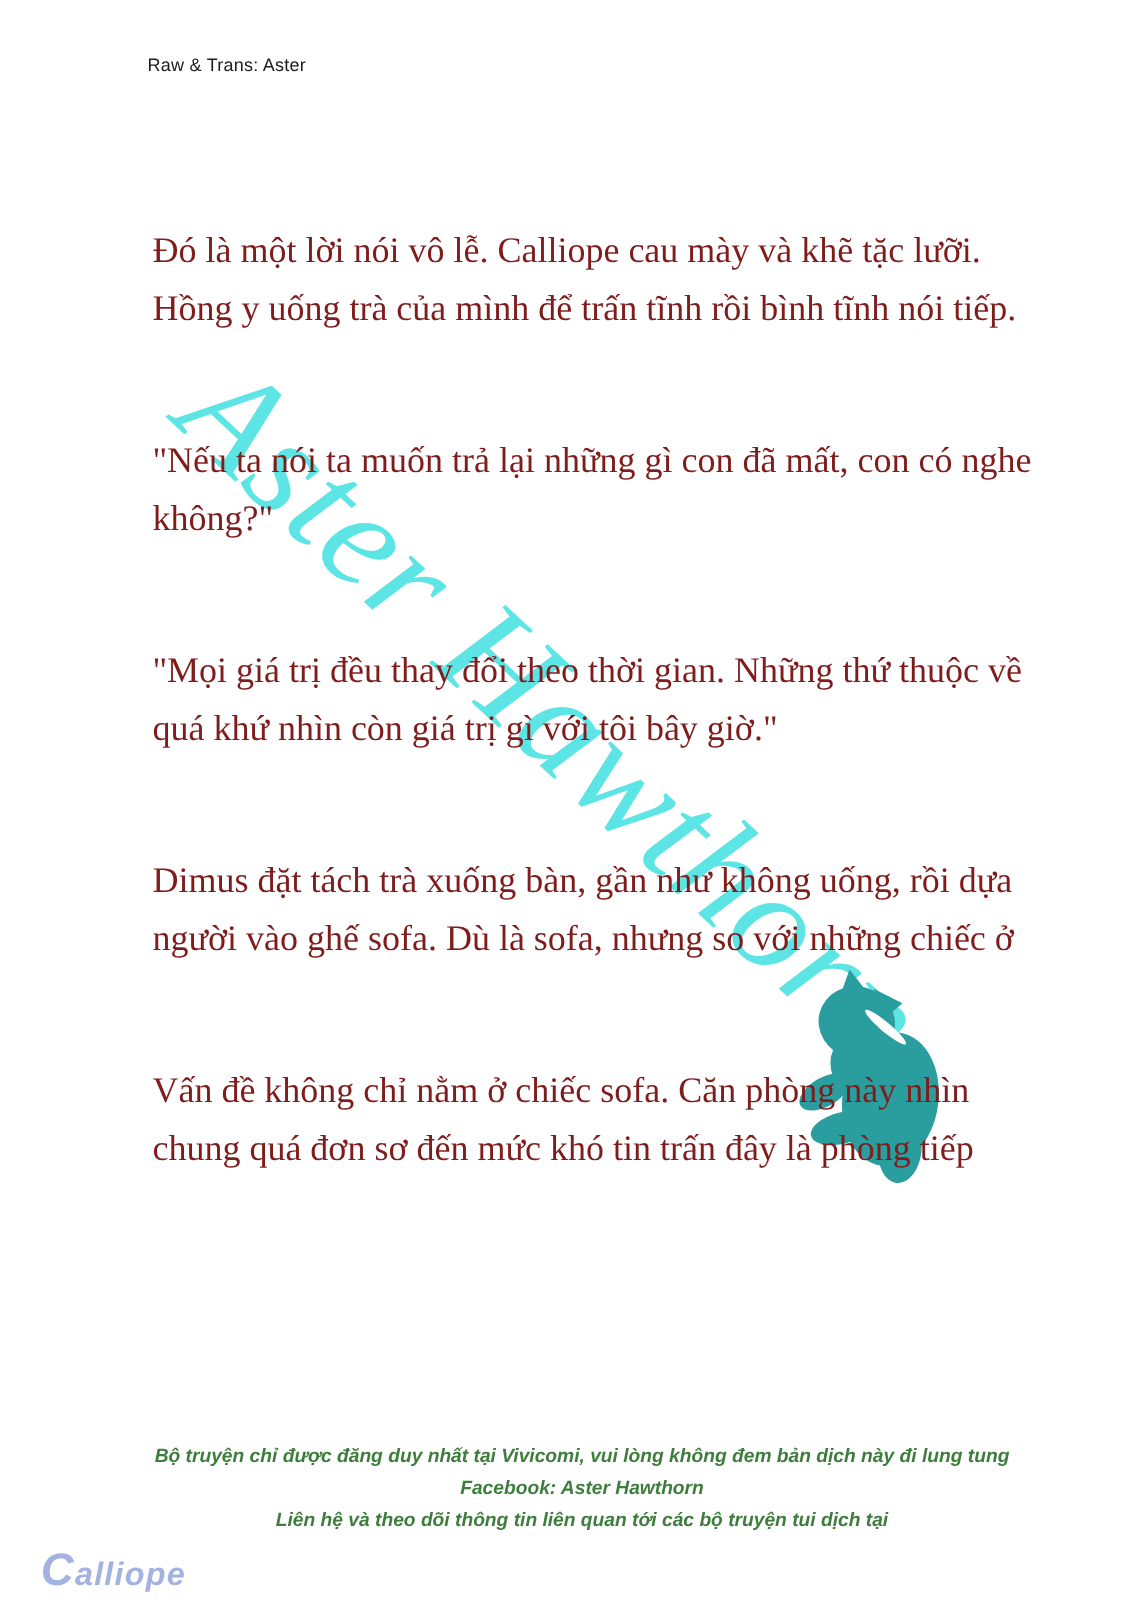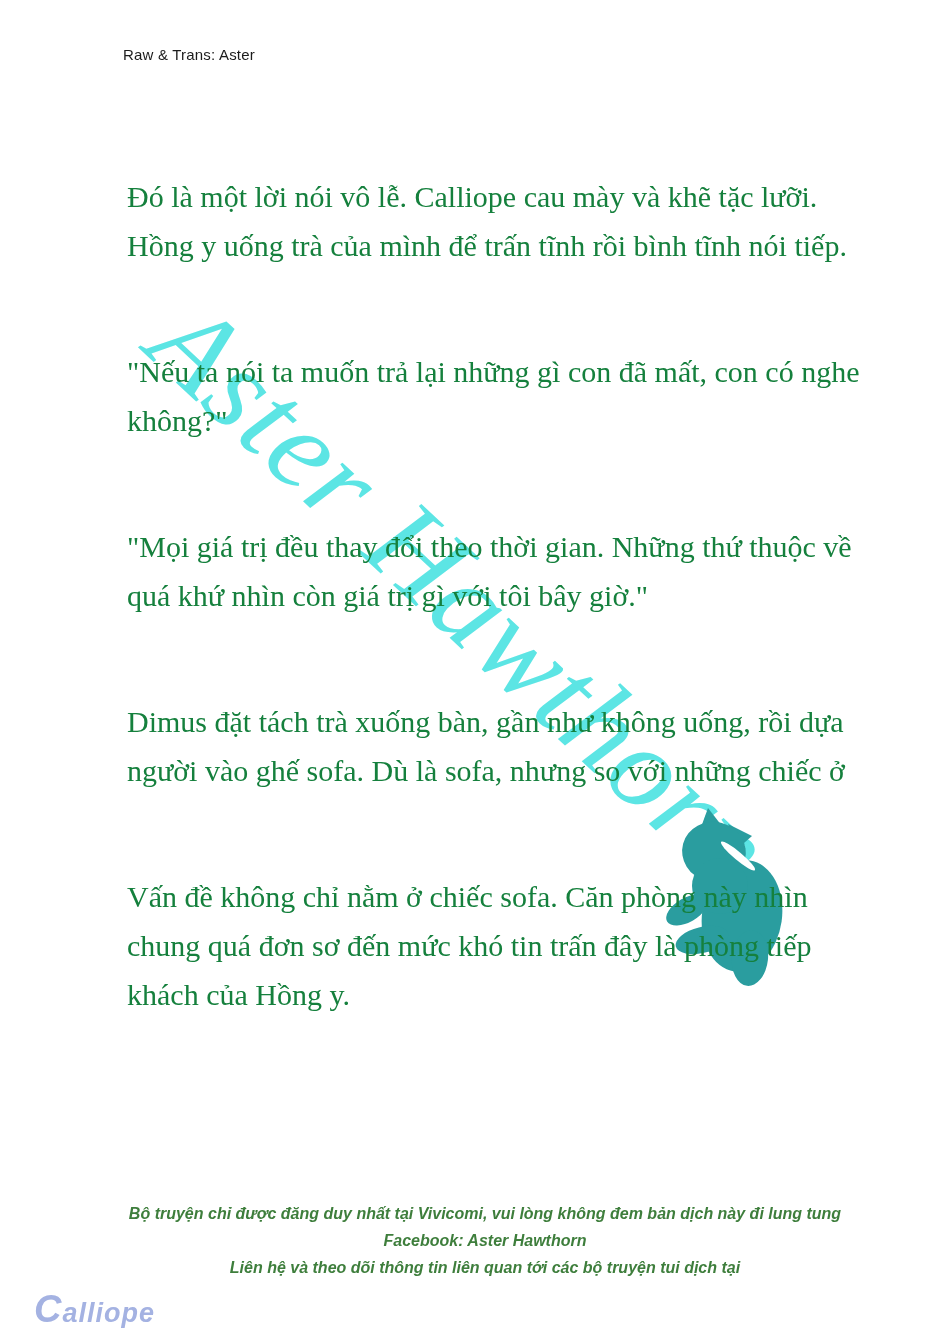--- a/index.html
+++ b/index.html
@@ -39,24 +39,24 @@
   .cat {
     position: absolute;
     left: 650px;
     top: 808px;
     z-index: 2;
     color: #2a9d9f;
   }
   .content {
     position: absolute;
     left: 115px;
-    top: 172px;
+    top: 184px;
     right: 90px;
     z-index: 3;
-    color: #15803d;
+    color: #7f1d1d;
   }
   .para { margin: 0 0 77px 0; }
   .line {
     display: block;
     height: 49px;
     line-height: 49px;
     font-size: 30px;
     white-space: nowrap;
   }
   .footer {
@@ -125,21 +125,20 @@
       <span class="line">"Mọi giá trị đều thay đổi theo thời gian. Những thứ thuộc về</span>
       <span class="line">quá khứ nhìn còn giá trị gì với tôi bây giờ."</span>
     </div>
     <div class="para">
       <span class="line">Dimus đặt tách trà xuống bàn, gần như không uống, rồi dựa</span>
       <span class="line">người vào ghế sofa. Dù là sofa, nhưng so với những chiếc ở</span>
     </div>
     <div class="para">
       <span class="line">Vấn đề không chỉ nằm ở chiếc sofa. Căn phòng này nhìn</span>
       <span class="line">chung quá đơn sơ đến mức khó tin trấn đây là phòng tiếp</span>
-      <span class="line">khách của Hồng y.</span>
     </div>
   </div>
 
   <div class="footer">
     <div>Bộ truyện chỉ được đăng duy nhất tại Vivicomi, vui lòng không đem bản dịch này đi lung tung</div>
     <div>Facebook: Aster Hawthorn</div>
     <div>Liên hệ và theo dõi thông tin liên quan tới các bộ truyện tui dịch tại</div>
   </div>
 
   <div class="logo">Calliope</div>

